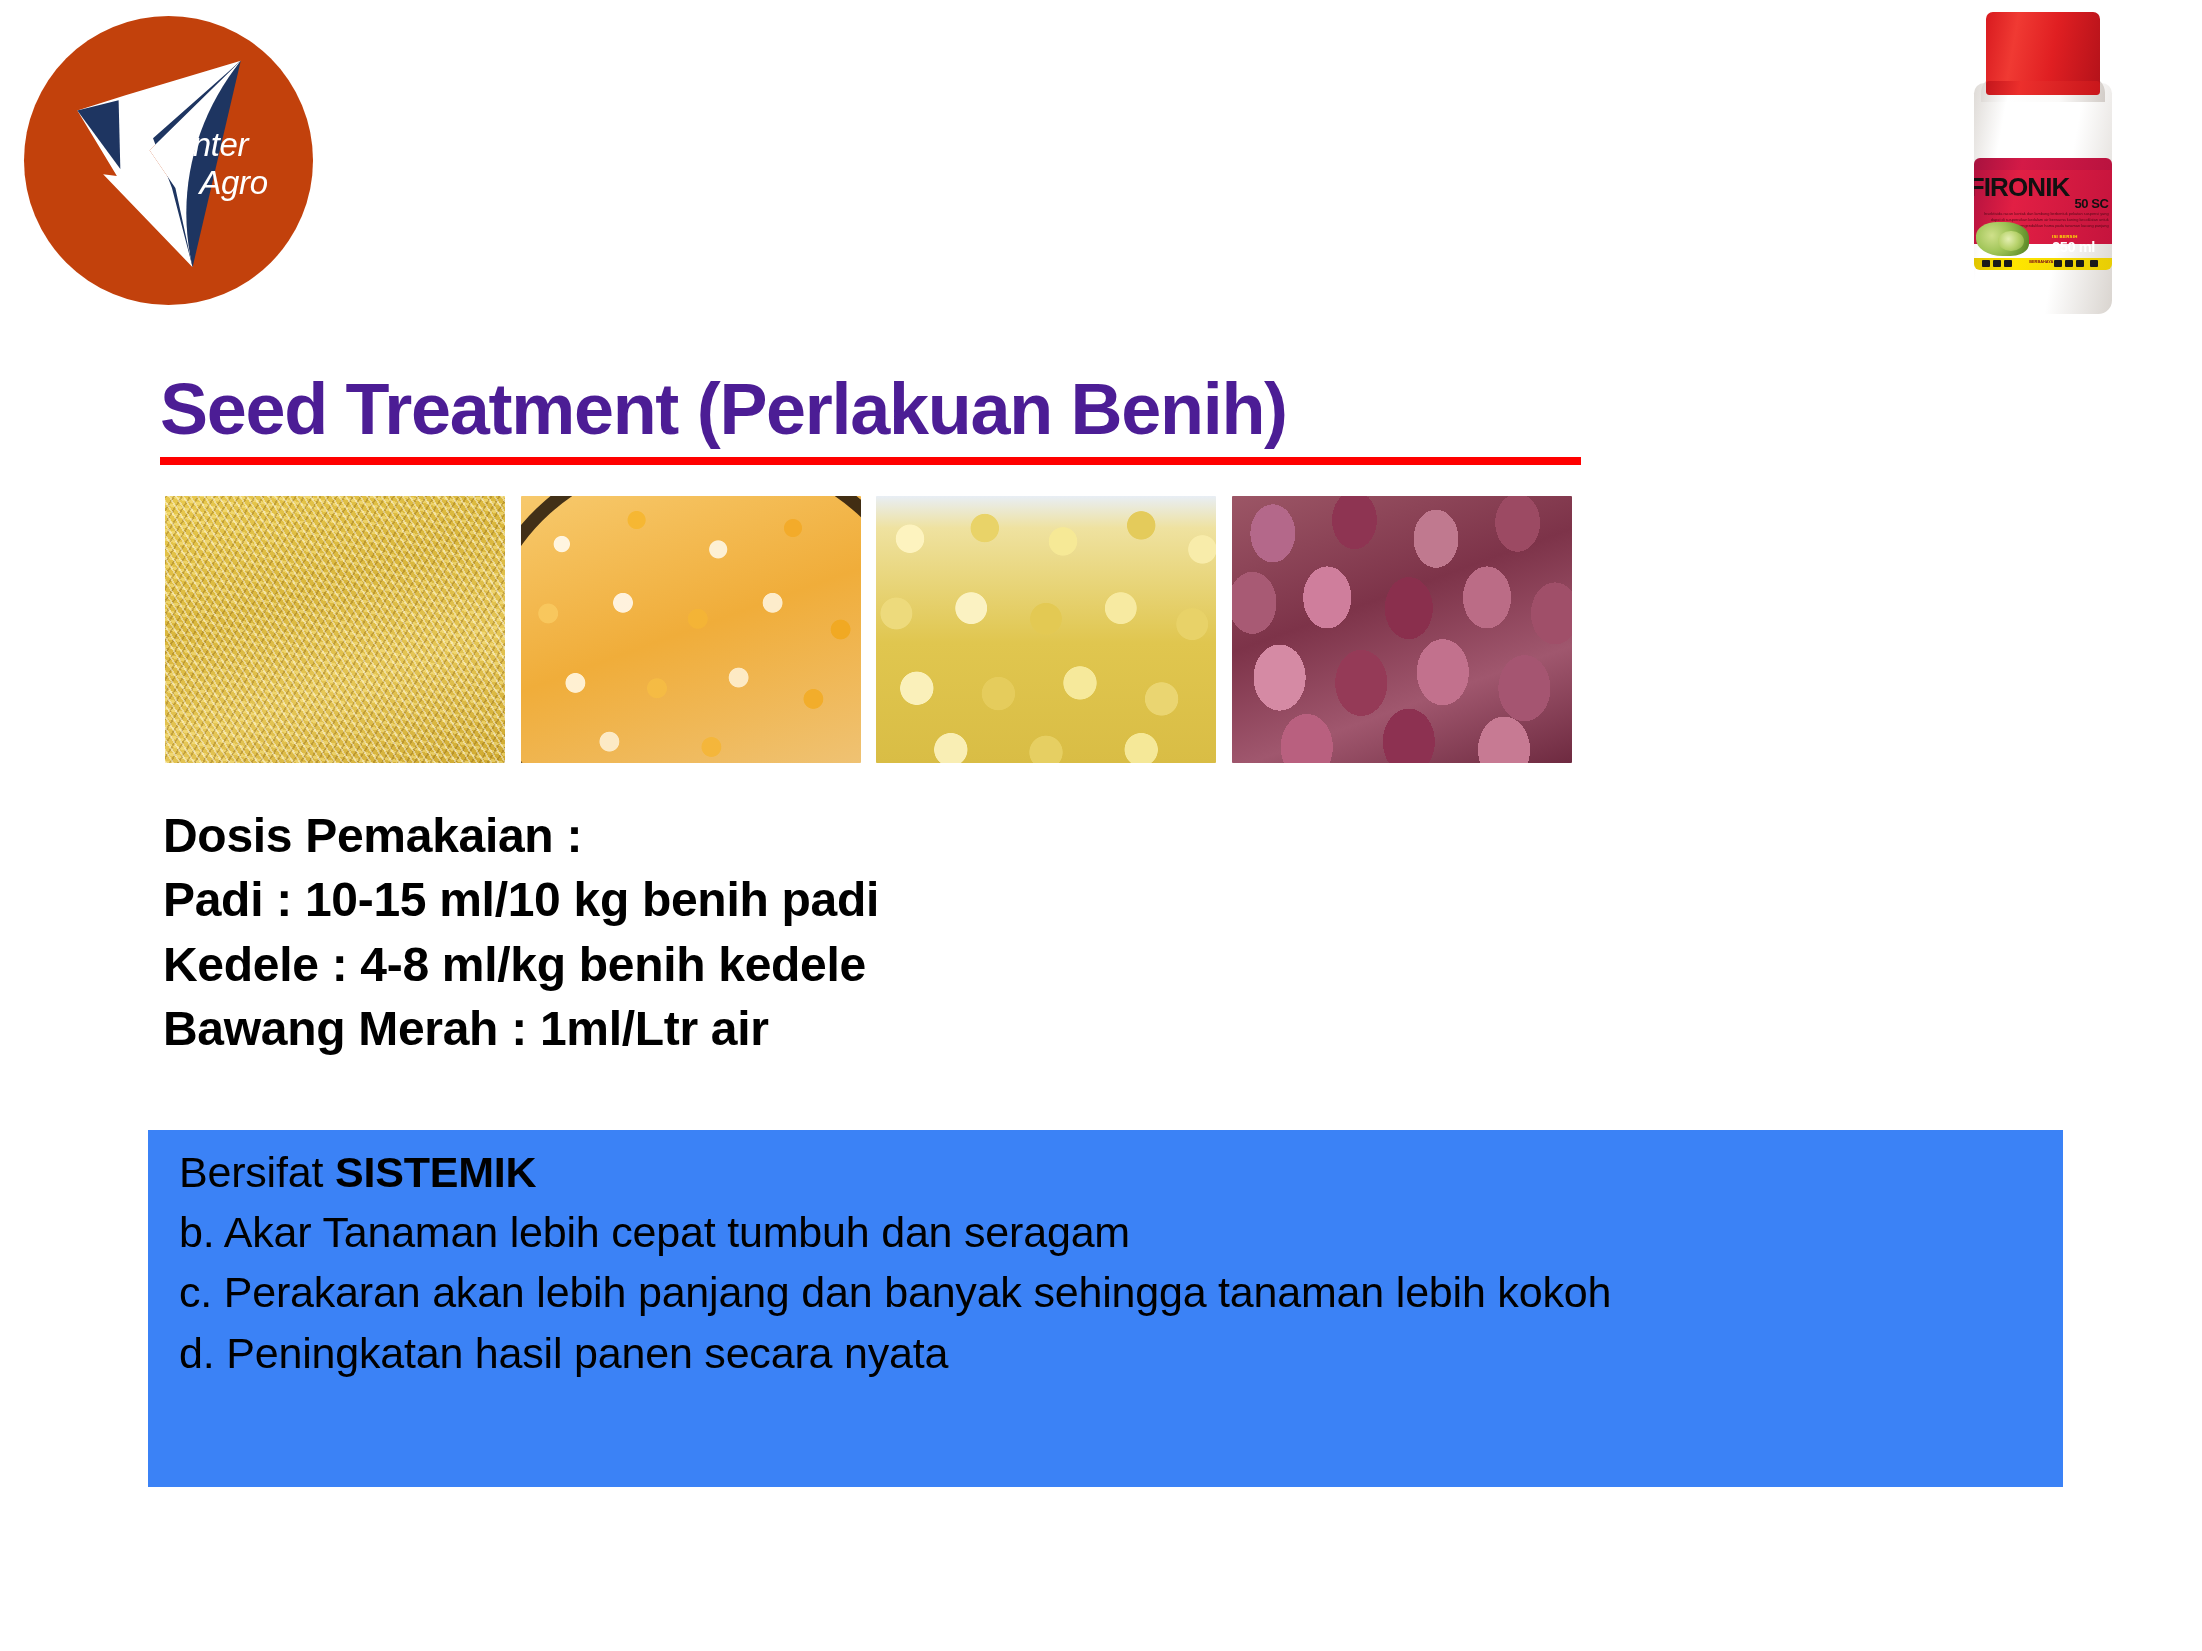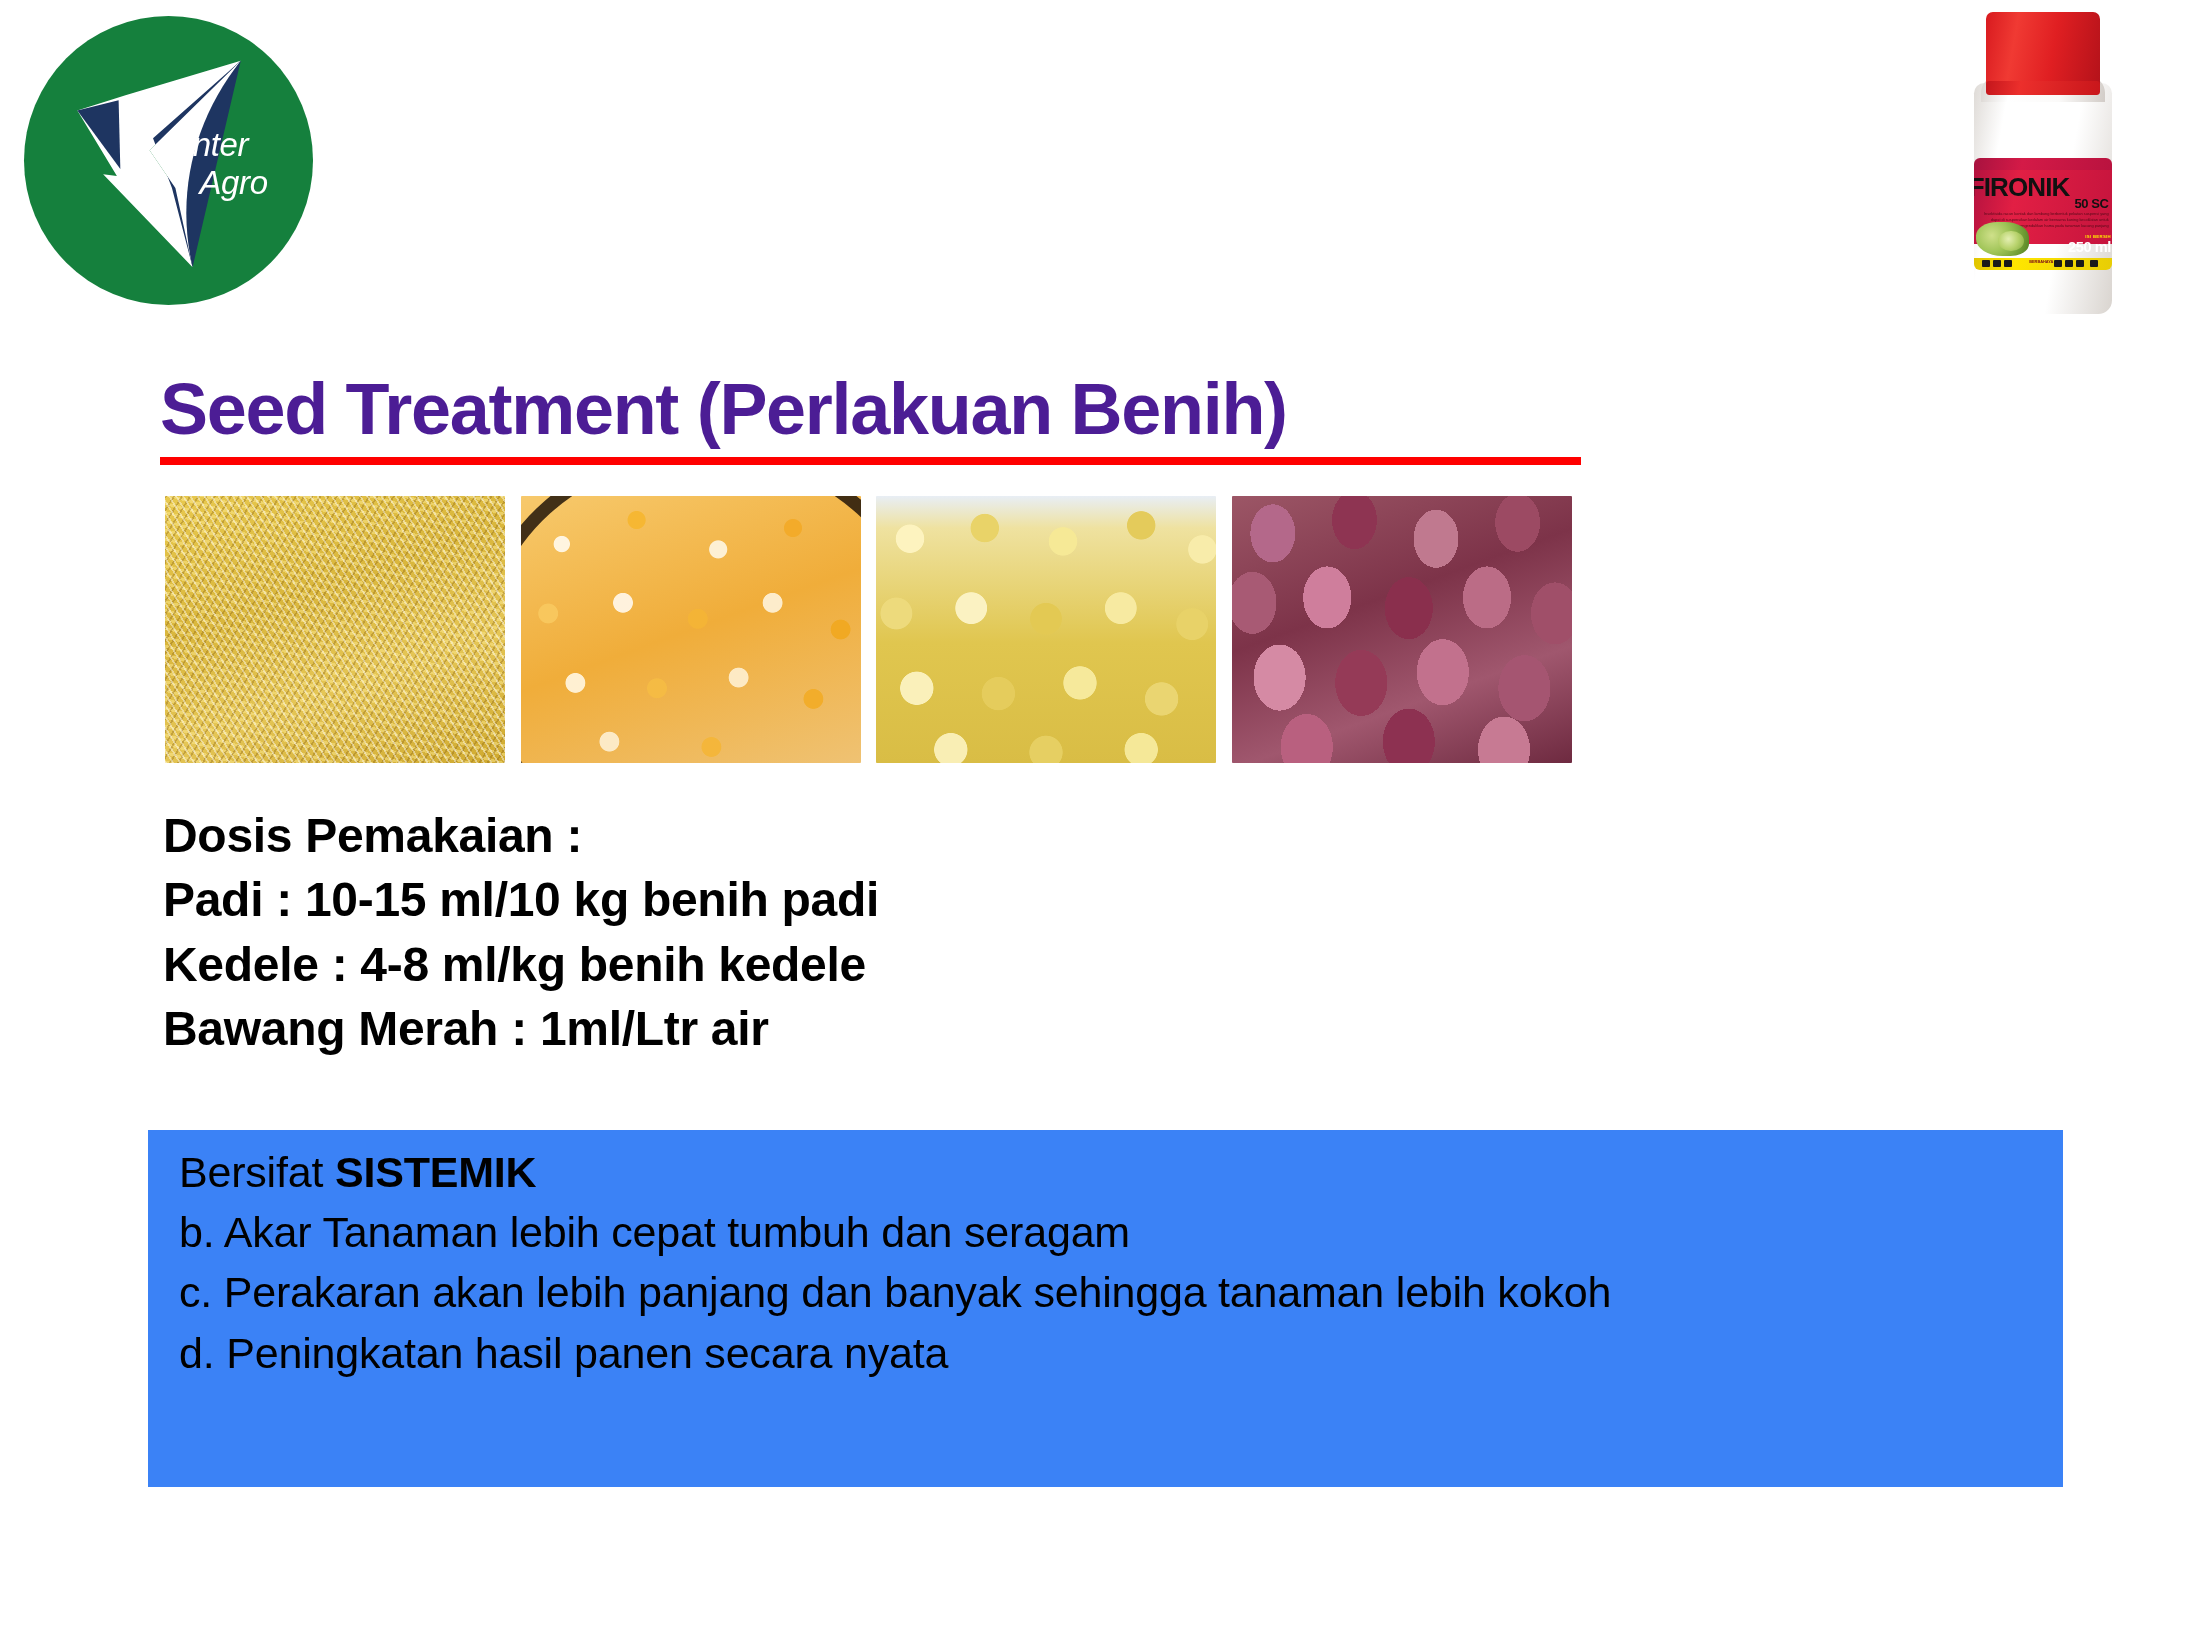--- a/index.html
+++ b/index.html
@@ -11,21 +11,21 @@
     overflow:hidden;
   }
 
   
   #logo-block{
     position:absolute; left:24px; top:15.5px; width:289px; height:289px;
   }
   #logo-circle{
     position:absolute; inset:0;
     border-radius:50%;
-    background:#15803d;
+    background:#c2410c;
     overflow:hidden;
   }
   #logo-mark{ position:absolute; inset:0; }
   #logo-text{
     position:absolute;
     left:160px; top:110px;
     width:129px;
     color:#ffffff;
     font-style:italic;
     font-weight:400;
@@ -89,21 +89,21 @@
     position:absolute; left:1.7px; bottom:13.8px; width:53px; height:34px;
     background:radial-gradient(circle at 30% 40%, #cfe08a 0%, #9fc457 40%, #6f9c34 75%, #4e7a22 100%);
     border-radius:40% 45% 35% 50%;
   }
   .lbl-veg:after{
     content:""; position:absolute; left:22.4px; top:8.6px; width:26px; height:20.6px;
     background:radial-gradient(circle at 40% 40%, #e4efb2 0%, #b7d26b 50%, #7ea63c 100%);
     border-radius:50%;
   }
   .lbl-vol{
-    position:absolute; right:1px; bottom:15.5px; text-align:right;margin-left:40px;
+    position:absolute; right:17px; bottom:15.5px; text-align:left;margin-left:40px;
   }
   .lbl-vol .cap{ font-size:4.3px; font-weight:700; color:#ffe600; display:block; letter-spacing:0.3px;}
   .lbl-vol .num{ font-size:14.6px; font-weight:700; color:#fff; letter-spacing:-0.4px;}
   .lbl-bottom{
     position:absolute; left:0; bottom:0; width:100%; height:12px;
     background:linear-gradient(100deg,#e0c400 0%,#ffe600 30%,#e8cd05 100%);
   }
   .lbl-bottom .seal{
     position:absolute; left:40%; top:0.9px; font-size:3.9px; font-weight:700; color:#7a0a18;
   }

